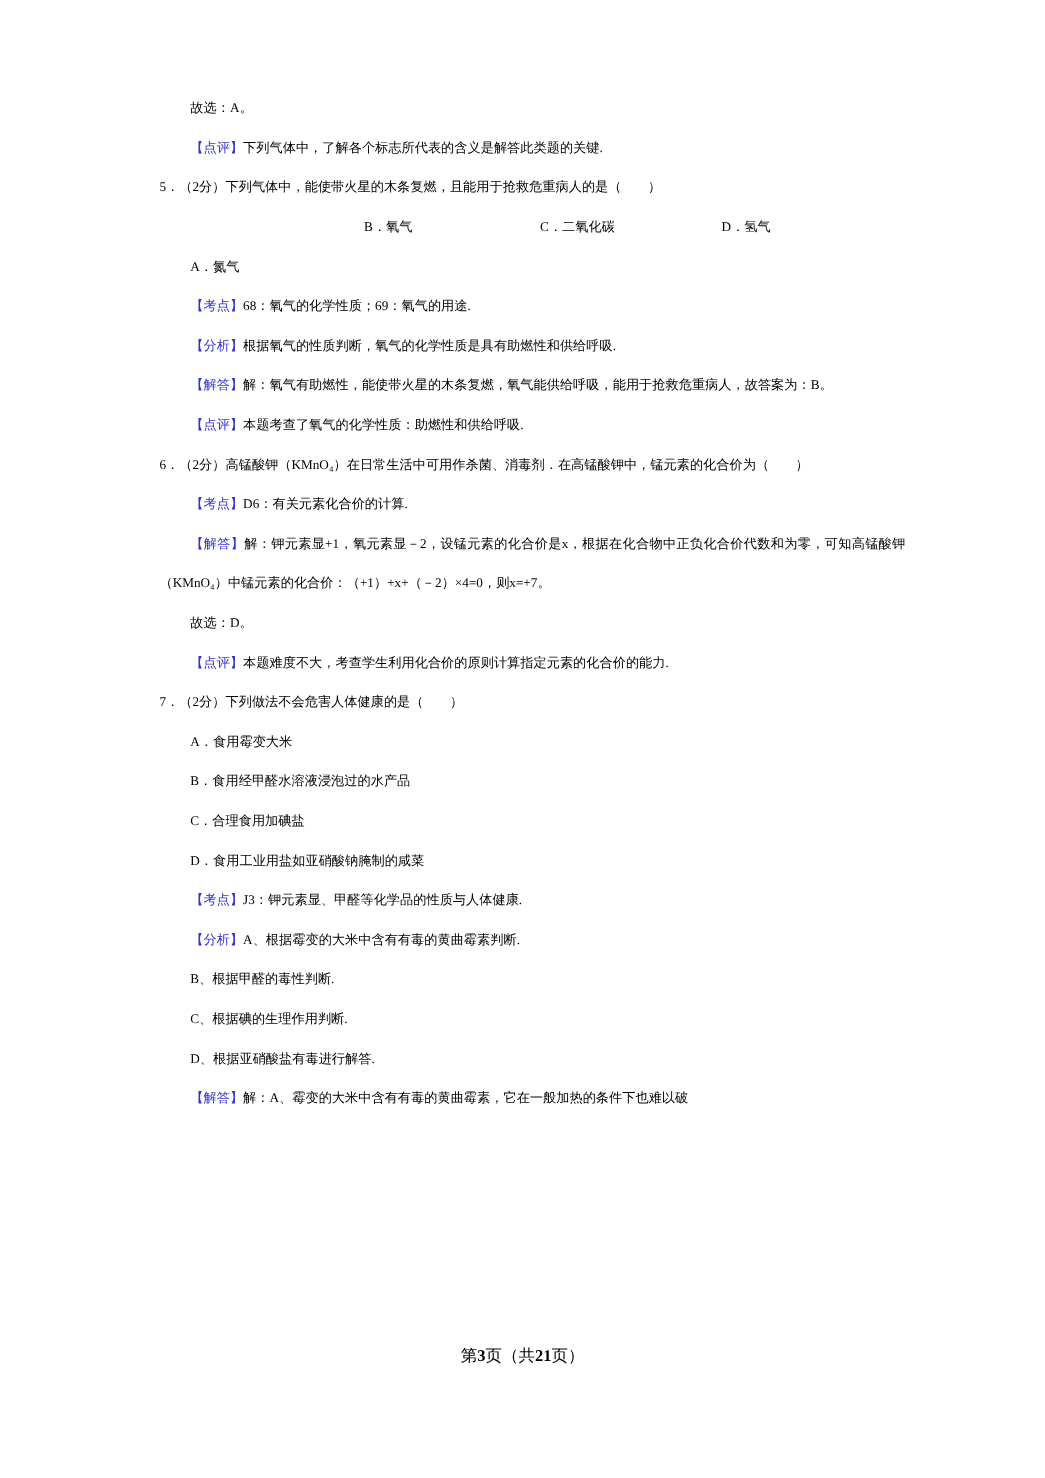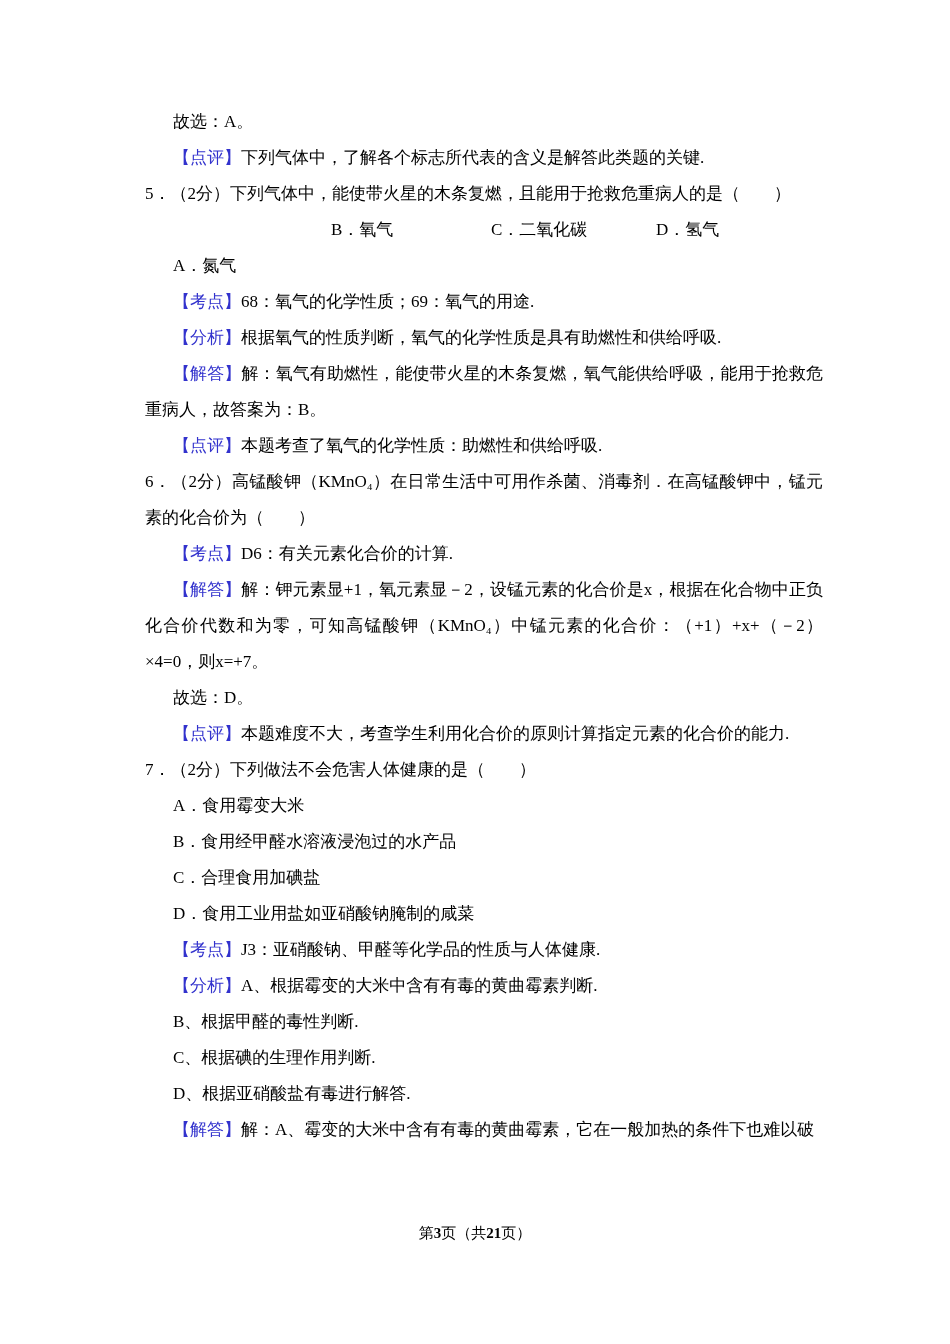--- a/index.html
+++ b/index.html
@@ -9,23 +9,23 @@
     width: 950px;
     height: 1344px;
     background: #ffffff;
     font-family: "Liberation Serif", "DejaVu Serif", serif;
     color: #000000;
     overflow: hidden;
   }
   .content {
     position: absolute;
     left: 145px;
-    top: 104px;
+    top: 80px;
     width: 678px;
-    font-size: 17px;
+    font-size: 12px;
     line-height: 36px;
     text-align: justify;
   }
   .para { margin: 0; }
   .indent { text-indent: 28px; }
   .question { text-indent: 0; }
   .tag { color: #3232cd; }
   .options-row {
     display: flex;
     padding-left: 28px;
@@ -85,21 +85,21 @@
 
     <p class="para indent"><span class="tag">【点评】</span><span>本题难度不大，考查学生利用化合价的原则计算指定元素的化合价的能力.</span></p>
 
     <p class="para question"><span>7．（2分）下列做法不会危害人体健康的是（　　）</span></p>
 
     <p class="para indent"><span>A．食用霉变大米</span></p>
     <p class="para indent"><span>B．食用经甲醛水溶液浸泡过的水产品</span></p>
     <p class="para indent"><span>C．合理食用加碘盐</span></p>
     <p class="para indent"><span>D．食用工业用盐如亚硝酸钠腌制的咸菜</span></p>
 
-    <p class="para indent"><span class="tag">【考点】</span><span>J3：亚硝酸钠、甲醛等化学品的性质与人体健康.</span></p>
+    <p class="para indent"><span class="tag">【考点】</span><span>J3：钾元素显、甲醛等化学品的性质与人体健康.</span></p>
 
     <p class="para indent"><span class="tag">【分析】</span><span>A、根据霉变的大米中含有有毒的黄曲霉素判断.</span></p>
 
     <p class="para indent"><span>B、根据甲醛的毒性判断.</span></p>
     <p class="para indent"><span>C、根据碘的生理作用判断.</span></p>
     <p class="para indent"><span>D、根据亚硝酸盐有毒进行解答.</span></p>
 
     <p class="para indent"><span class="tag">【解答】</span><span>解：A、霉变的大米中含有有毒的黄曲霉素，它在一般加热的条件下也难以破</span></p>
 
   </div>

